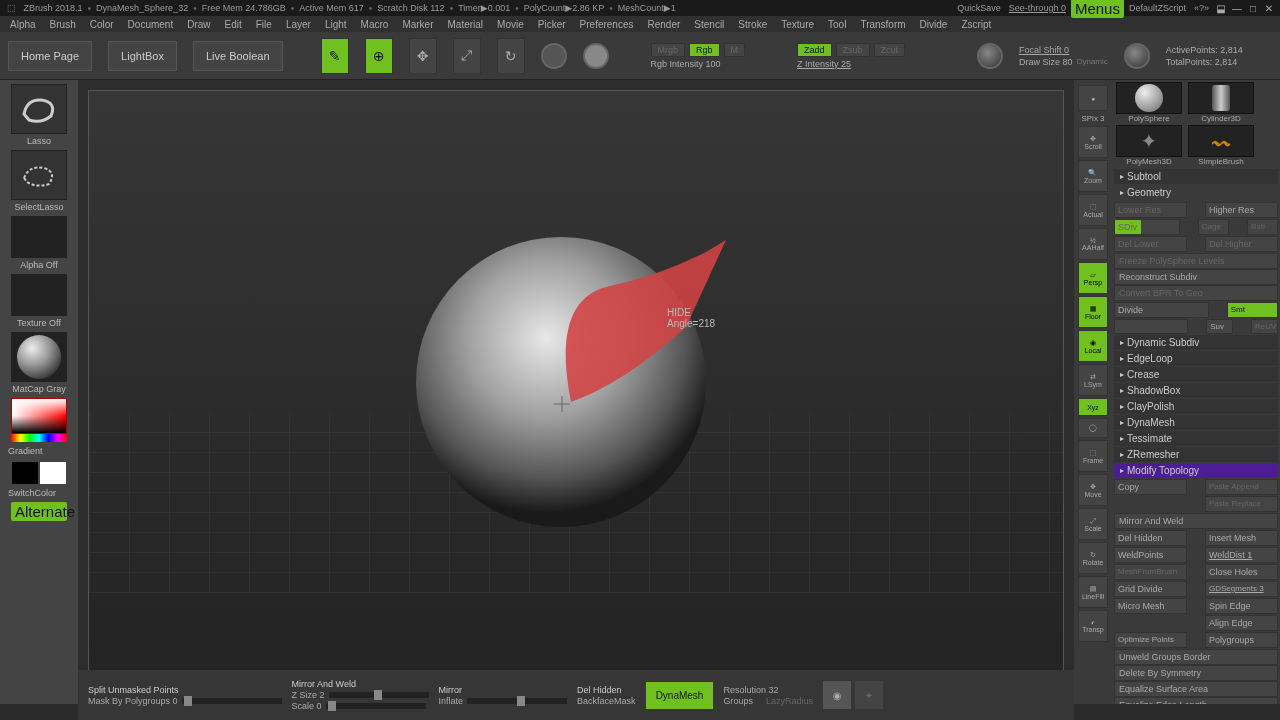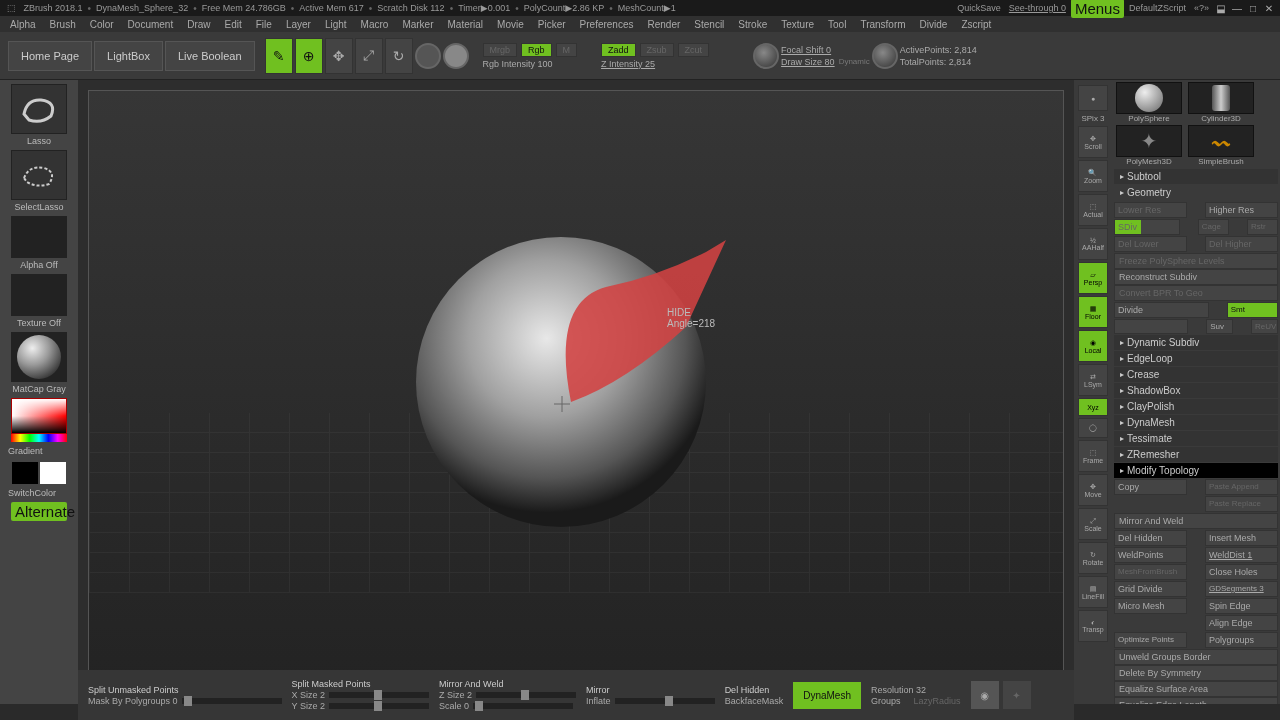--- a/index.html
+++ b/index.html
@@ -5,21 +5,21 @@
 *{margin:0;padding:0;box-sizing:border-box;font-family:Arial,sans-serif;user-select:none}
 body{background:#2a2a2a;color:#aaa;font-size:10px;width:1280px;height:720px;overflow:hidden;position:relative}
 .titlebar{height:16px;background:#1a1a1a;display:flex;align-items:center;padding:0 4px;justify-content:space-between}
 .titlebar-left{display:flex;align-items:center;gap:2px}
 .titlebar-right{display:flex;align-items:center;gap:2px}
 .tb-item{font-size:9px;color:#999;padding:0 3px}
 .tb-sep{color:#666}
 .tb-btn{background:#70c020;color:#111;padding:1px 4px;font-size:15px;border-radius:2px}
 .menubar{height:16px;background:#303030;display:flex;align-items:center;padding:0 4px;gap:2px}
 .menu-item{font-size:10px;color:#aaa;padding:1px 6px;cursor:pointer}
-.topbar{height:48px;background:#3a3a3a;display:flex;align-items:center;padding:4px 8px;gap:2px;border-bottom:1px solid #222}
+.topbar{height:48px;background:#3a3a3a;display:flex;align-items:center;padding:4px 8px;gap:16px;border-bottom:1px solid #222}
 .top-left-btn{padding:8px 12px;background:#444;color:#ccc;font-size:11px;border:1px solid #555;cursor:pointer}
 .mode-btn{width:28px;height:36px;background:#444;display:flex;flex-direction:column;align-items:center;justify-content:center;cursor:pointer;border:1px solid #333}
 .mode-active{background:#70c020;color:#111}
 .mode-icon{font-size:14px}
 .circle-btn{width:26px;height:26px;border-radius:50%;background:#555;border:2px solid #666}
 .param-group{display:flex;flex-direction:column;gap:2px;font-size:9px}
 .param-row{display:flex;align-items:center;gap:4px}
 .param-btn{padding:1px 6px;background:#444;color:#aaa;font-size:9px;border:1px solid #333}
 .param-btn.green{background:#70c020;color:#111}
 .param-btn.dim{color:#666}
@@ -163,21 +163,21 @@
       <span class="param-btn dim">Zsub</span>
       <span class="param-btn dim">Zcut</span>
     </div>
     <span style="text-decoration:underline">Z Intensity 25</span>
   </div>
   <div style="width:40px"></div>
   <div style="width:26px;height:26px;border-radius:50%;border:2px solid #666;background:radial-gradient(circle at 40% 35%,#888,#333)"></div>
   <div class="param-group">
     <span style="text-decoration:underline">Focal Shift 0</span>
     <div class="param-row">
-      <span style="text-decoration:underline">Draw Size 80</span>
+      <span style="">Draw Size 80</span>
       <span style="font-size:8px;color:#777">Dynamic</span>
     </div>
   </div>
   <div style="width:26px;height:26px;border-radius:50%;border:2px solid #666;background:radial-gradient(circle at 40% 35%,#888,#333)"></div>
   <div class="param-group">
     <span>ActivePoints: 2,814</span>
     <span>TotalPoints: 2,814</span>
   </div>
 </div>
 
@@ -335,21 +335,21 @@
         </div>
 
       <div class="sub-header col">Dynamic Subdiv</div>
       <div class="sub-header col">EdgeLoop</div>
       <div class="sub-header col">Crease</div>
       <div class="sub-header col">ShadowBox</div>
       <div class="sub-header col">ClayPolish</div>
       <div class="sub-header col">DynaMesh</div>
       <div class="sub-header col">Tessimate</div>
       <div class="sub-header col">ZRemesher</div>
-      <div class="sub-header col" style="background:#000000">Modify Topology</div>
+      <div class="sub-header col" style="background:#4c1d95">Modify Topology</div>
 
       <div class="btn-row">
           <div class="half-btn">Copy</div>
           <div class="half-btn dim small">Paste Append</div>
         </div>
       <div class="btn-row">
           <div class="half-btn" style="visibility:hidden">.</div>
           <div class="half-btn dim small">Paste Replace</div>
         </div>
       <div class="full-btn">Mirror And Weld</div>
@@ -394,35 +394,20 @@
   <div class="bp-group">
     <div class="bp-label">Split Unmasked Points</div>
     <div class="bp-sub">
         <span>Mask By Polygroups 0</span>
         <div class="bp-slider">
           <div class="bp-slider-thumb" style="left:2px"></div>
         </div>
       </div>
   </div>
   <div class="bp-group">
-    <div class="bp-label">Split Masked Points</div>
-    <div class="bp-sub">
-        <span>X Size 2</span>
-        <div class="bp-slider">
-          <div class="bp-slider-thumb" style="left:45px"></div>
-        </div>
-      </div>
-    <div class="bp-sub">
-        <span>Y Size 2</span>
-        <div class="bp-slider">
-          <div class="bp-slider-thumb" style="left:45px"></div>
-        </div>
-      </div>
-  </div>
-  <div class="bp-group">
     <div class="bp-label">Mirror And Weld</div>
     <div class="bp-sub">
         <span>Z Size 2</span>
         <div class="bp-slider">
           <div class="bp-slider-thumb" style="left:45px"></div>
         </div>
       </div>
     <div class="bp-sub">
         <span>Scale 0</span>
         <div class="bp-slider">

